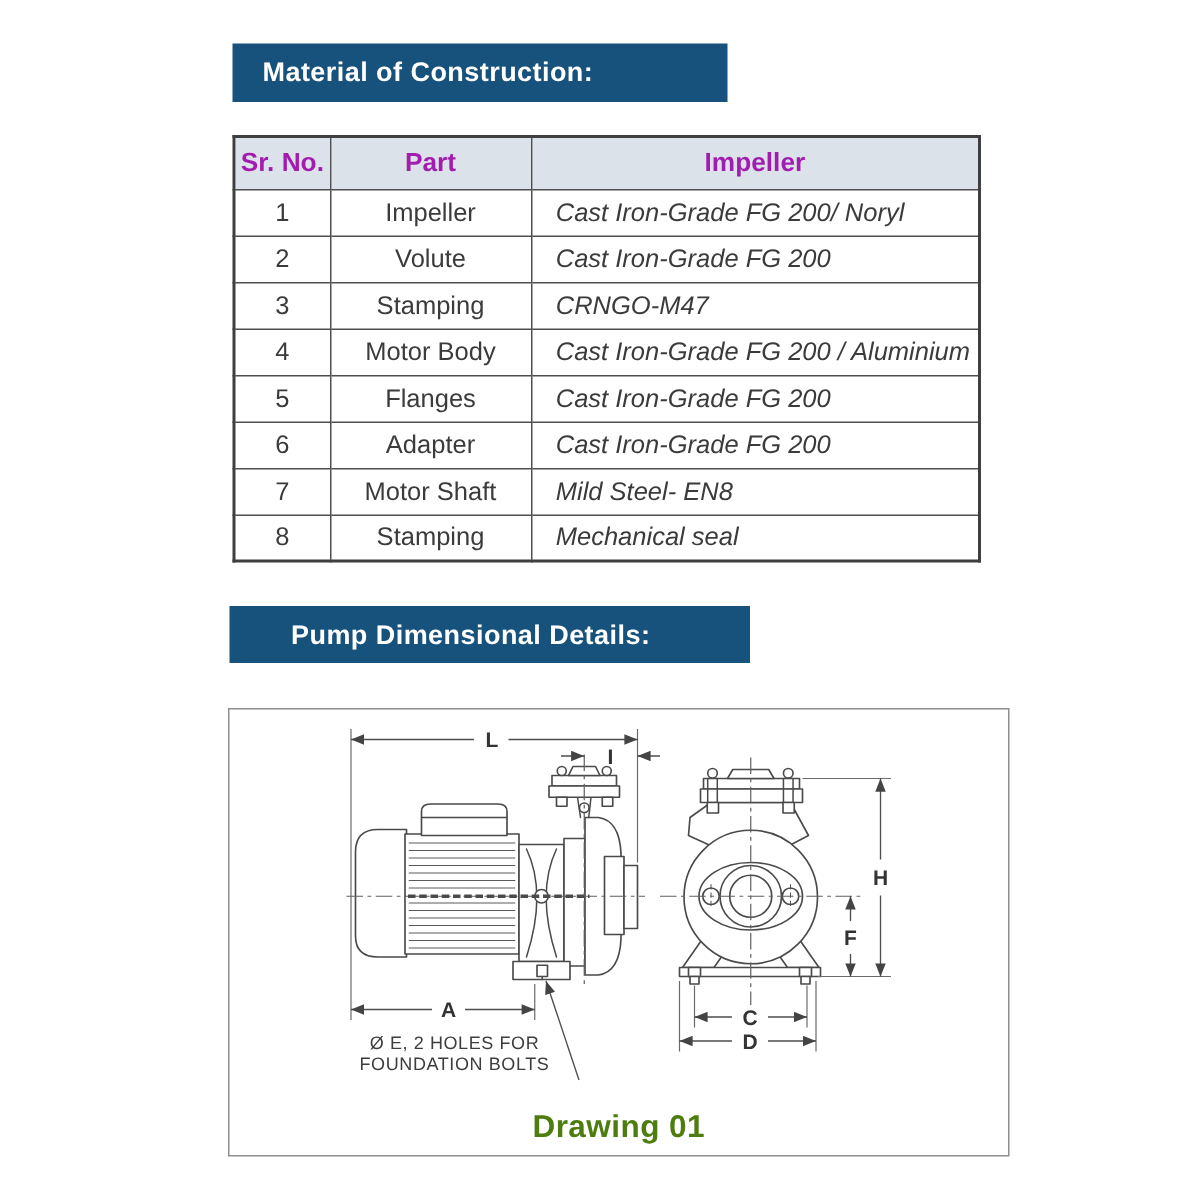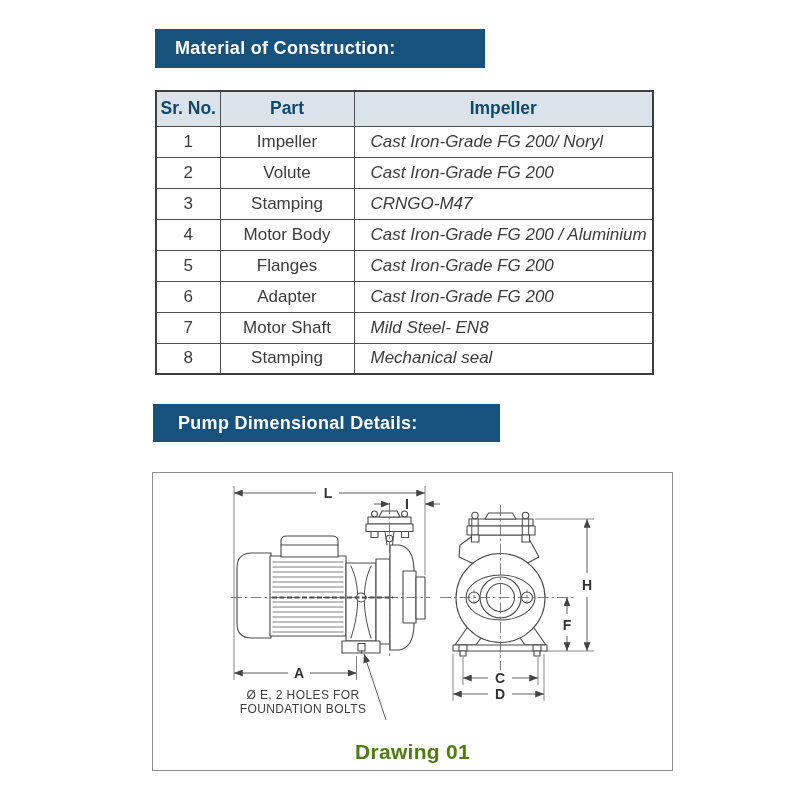--- a/index.html
+++ b/index.html
@@ -6,35 +6,35 @@
   body{
     width:800px;height:800px;background:#ffffff;position:relative;
     font-family:"Liberation Sans", sans-serif;overflow:hidden;
   }
   .banner{
     position:absolute;background:#17527d;color:#fff;
     font-weight:bold;font-size:18px;letter-spacing:.3px;
     display:flex;align-items:center;box-sizing:border-box;
   }
   #banner-material{left:155px;top:29px;width:330px;height:39px;padding-left:20px;}
-  #banner-dimensions{left:153px;top:404px;width:347px;height:38px;padding-left:25px;}
+  #banner-dimensions{left:153px;top:404px;width:347px;height:38px;padding-left:41px;}
   .table-wrap{position:absolute;left:155px;top:90px;}
   table.mtable{
     border-collapse:collapse;table-layout:fixed;width:497px;
     font-size:17px;color:#3b3b3b;background:#fff;
   }
   table.mtable col.c1{width:64px;}
   table.mtable col.c2{width:134px;}
   table.mtable col.c3{width:299px;}
   table.mtable th,table.mtable td{
     border:1px solid #4f4f4f;box-sizing:border-box;overflow:hidden;white-space:nowrap;
   }
   table.mtable{border:2px solid #3f3f3f;}
   table.mtable th{
-    height:35px;background:#dce2e9;color:#0c4a6e;
+    height:35px;background:#dce2e9;color:#a21caf;
     font-weight:bold;font-size:17.5px;text-align:center;
   }
   table.mtable td{height:31px;}
   td.sr,td.part{text-align:center;}
   td.mat{text-align:left;padding-left:16px;font-style:italic;}
   .drawing-box{
     position:absolute;left:152px;top:472px;width:519px;height:297px;
     border:1.5px solid #8e8e8e;background:#fff;box-sizing:content-box;
   }
   .drawing-box svg{position:absolute;left:0;top:0;}

